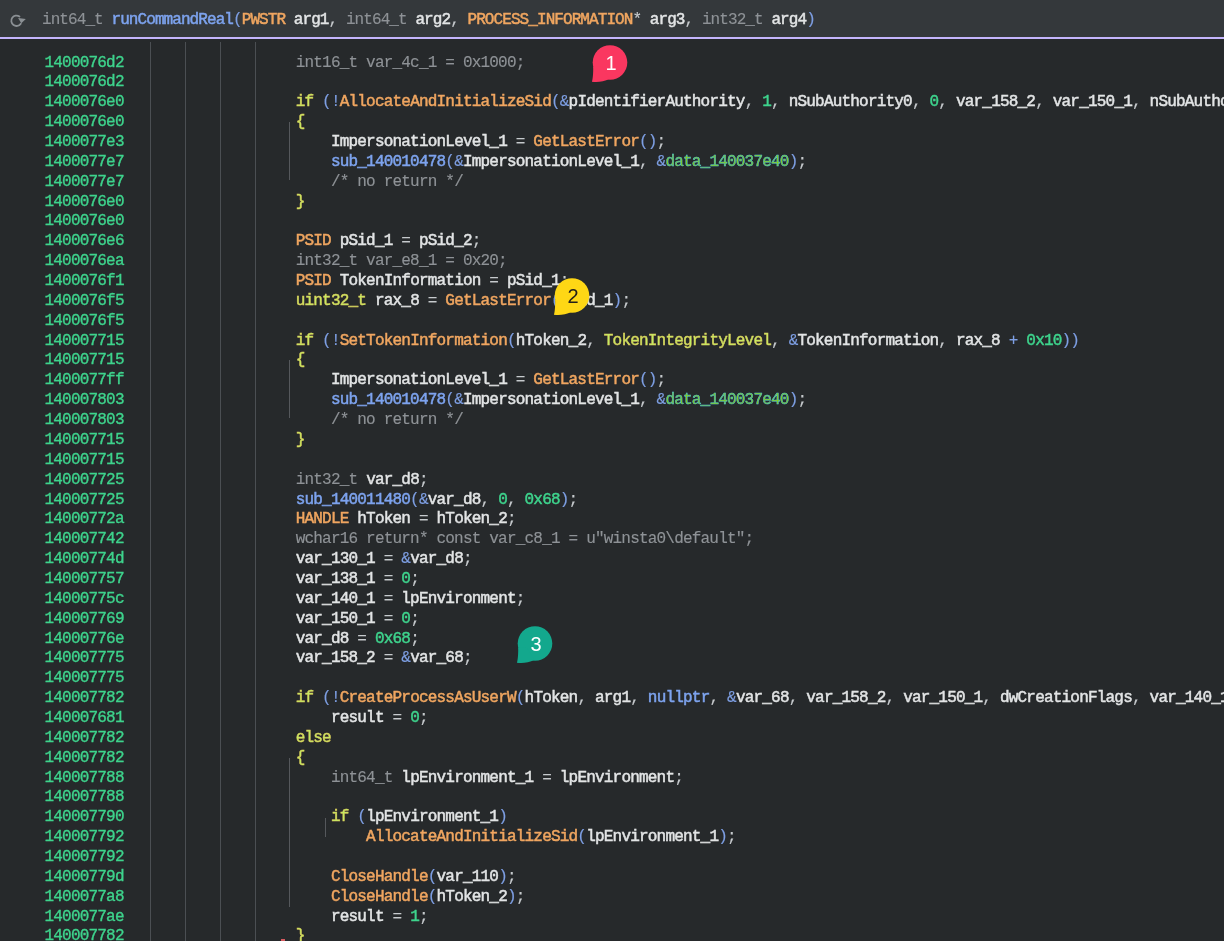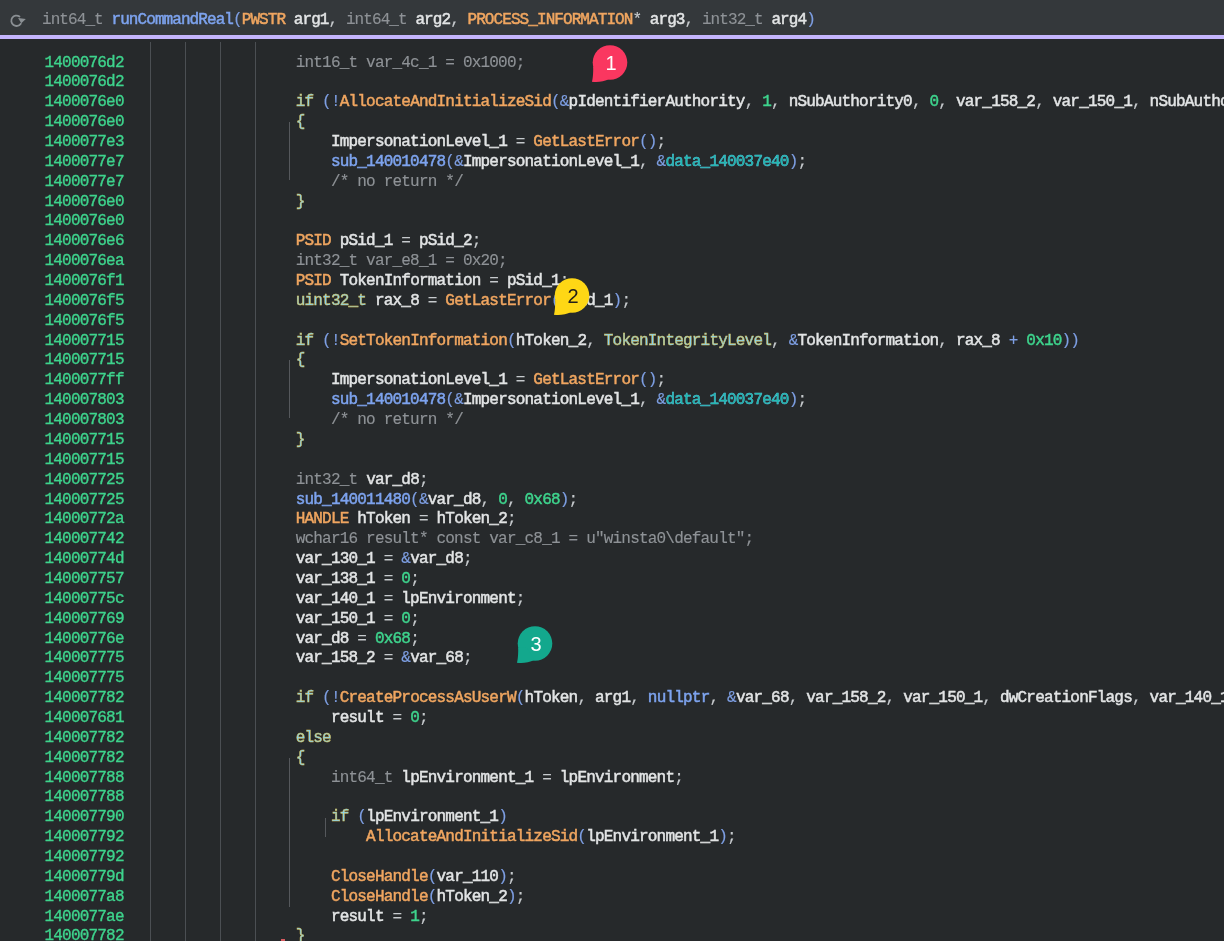--- a/index.html
+++ b/index.html
@@ -1,28 +1,28 @@
 <!DOCTYPE html>
 <html><head><meta charset="utf-8"><style>
 html,body{margin:0;padding:0}
 #pg{position:relative;width:1224px;height:941px;background:#26292b;overflow:hidden;
   font-family:"Liberation Mono",monospace;font-size:16.0px;line-height:19.852px;letter-spacing:-0.8px}
-#hdr{position:absolute;left:0;top:0;width:1224px;height:39px;background:#34383b;border-bottom:4px solid #c4b5fd;box-sizing:border-box}
+#hdr{position:absolute;left:0;top:0;width:1224px;height:39px;background:#34383b;border-bottom:2px solid #c4b5fd;box-sizing:border-box}
 #hdrtxt{position:absolute;left:42px;top:1.5px;height:37px;line-height:37px;white-space:pre;letter-spacing:-0.92px}
 pre{margin:8px;position:absolute;white-space:pre;font:inherit;letter-spacing:inherit}
 #addr{left:36.5px;top:45.6px;color:#3ed48d;-webkit-text-stroke:0.35px #3ed48d}
 #code{left:287.7px;top:45.6px;color:#d8dadb}
 .g{color:#8e9296;-webkit-text-stroke:0.15px #8e9296}
 .w{color:#e2e4e5;-webkit-text-stroke:0.5px #e2e4e5}
 .p{color:#c6cacd;-webkit-text-stroke:0.15px #c6cacd}
-.y{color:#7dd3fc;-webkit-text-stroke:0.5px #e2c75a}
+.y{color:#bef264;-webkit-text-stroke:0.5px #e2c75a}
 .o{color:#f0a660;-webkit-text-stroke:0.5px #f0a660}
 .b{color:#7e9fe3;-webkit-text-stroke:0.15px #7e9fe3}
 .f{color:#7da3ee;-webkit-text-stroke:0.5px #7da3ee}
-.c{color:#14b8a6;-webkit-text-stroke:0.5px #4fc4dc}
+.c{color:#84cc16;-webkit-text-stroke:0.5px #4fc4dc}
 .n{color:#3ed48d;-webkit-text-stroke:0.45px #3ed48d}
 .sg{position:absolute;width:1px}
 .bdg{position:absolute}
 </style></head><body>
 <div id="pg">
 <div id="hdr">
 <svg style="position:absolute;left:10px;top:14px" width="17" height="14" viewBox="0 0 17 14">
 <path d="M9.48 2.54 A5.2 5.2 0 1 0 10.76 9.78" fill="none" stroke="#8b9094" stroke-width="1.8" stroke-linecap="round"></path>
 <path d="M8.1 4.1 L15.8 4.9 L11.3 9.3 Z" fill="#8b9094"></path>
 </svg>
@@ -99,21 +99,21 @@
 <span class="y">if</span><span class="p"> </span><span class="b">(!</span><span class="o">SetTokenInformation</span><span class="b">(</span><span class="w">hToken_2</span><span class="p">, </span><span class="y">TokenIntegrityLevel</span><span class="p">, </span><span class="b">&amp;</span><span class="w">TokenInformation</span><span class="p">, </span><span class="w">rax_8</span><span class="p"> </span><span class="b">+</span><span class="p"> </span><span class="n">0x10</span><span class="b">))</span>
 <span class="y">{</span>
 <span class="p">    </span><span class="w">ImpersonationLevel_1</span><span class="p"> = </span><span class="o">GetLastError</span><span class="b">()</span><span class="p">;</span>
 <span class="p">    </span><span class="f">sub_140010478</span><span class="b">(&amp;</span><span class="w">ImpersonationLevel_1</span><span class="p">, </span><span class="b">&amp;</span><span class="c">data_140037e40</span><span class="b">)</span><span class="p">;</span>
 <span class="p">    </span><span class="g">/* no return */</span>
 <span class="y">}</span>
 
 <span class="g">int32_t</span><span class="p"> </span><span class="w">var_d8</span><span class="p">;</span>
 <span class="f">sub_140011480</span><span class="b">(&amp;</span><span class="w">var_d8</span><span class="p">, </span><span class="n">0</span><span class="p">, </span><span class="n">0x68</span><span class="b">)</span><span class="p">;</span>
 <span class="o">HANDLE</span><span class="p"> </span><span class="w">hToken</span><span class="p"> = </span><span class="w">hToken_2</span><span class="p">;</span>
-<span class="g">wchar16 result* const var_c8_1 = u"winsta0\default";</span>
+<span class="g">wchar16 return* const var_c8_1 = u"winsta0\default";</span>
 <span class="w">var_130_1</span><span class="p"> = </span><span class="b">&amp;</span><span class="w">var_d8</span><span class="p">;</span>
 <span class="w">var_138_1</span><span class="p"> = </span><span class="n">0</span><span class="p">;</span>
 <span class="w">var_140_1</span><span class="p"> = </span><span class="w">lpEnvironment</span><span class="p">;</span>
 <span class="w">var_150_1</span><span class="p"> = </span><span class="n">0</span><span class="p">;</span>
 <span class="w">var_d8</span><span class="p"> = </span><span class="n">0x68</span><span class="p">;</span>
 <span class="w">var_158_2</span><span class="p"> = </span><span class="b">&amp;</span><span class="w">var_68</span><span class="p">;</span>
 
 <span class="y">if</span><span class="p"> </span><span class="b">(!</span><span class="o">CreateProcessAsUserW</span><span class="b">(</span><span class="w">hToken</span><span class="p">, </span><span class="w">arg1</span><span class="p">, </span><span class="f">nullptr</span><span class="p">, </span><span class="b">&amp;</span><span class="w">var_68</span><span class="p">, </span><span class="w">var_158_2</span><span class="p">, </span><span class="w">var_150_1</span><span class="p">, </span><span class="w">dwCreationFlags</span><span class="p">, </span><span class="w">var_140_1</span><span class="p">, </span>
 <span class="p">    </span><span class="w">result</span><span class="p"> = </span><span class="n">0</span><span class="p">;</span>
 <span class="y">else</span>

